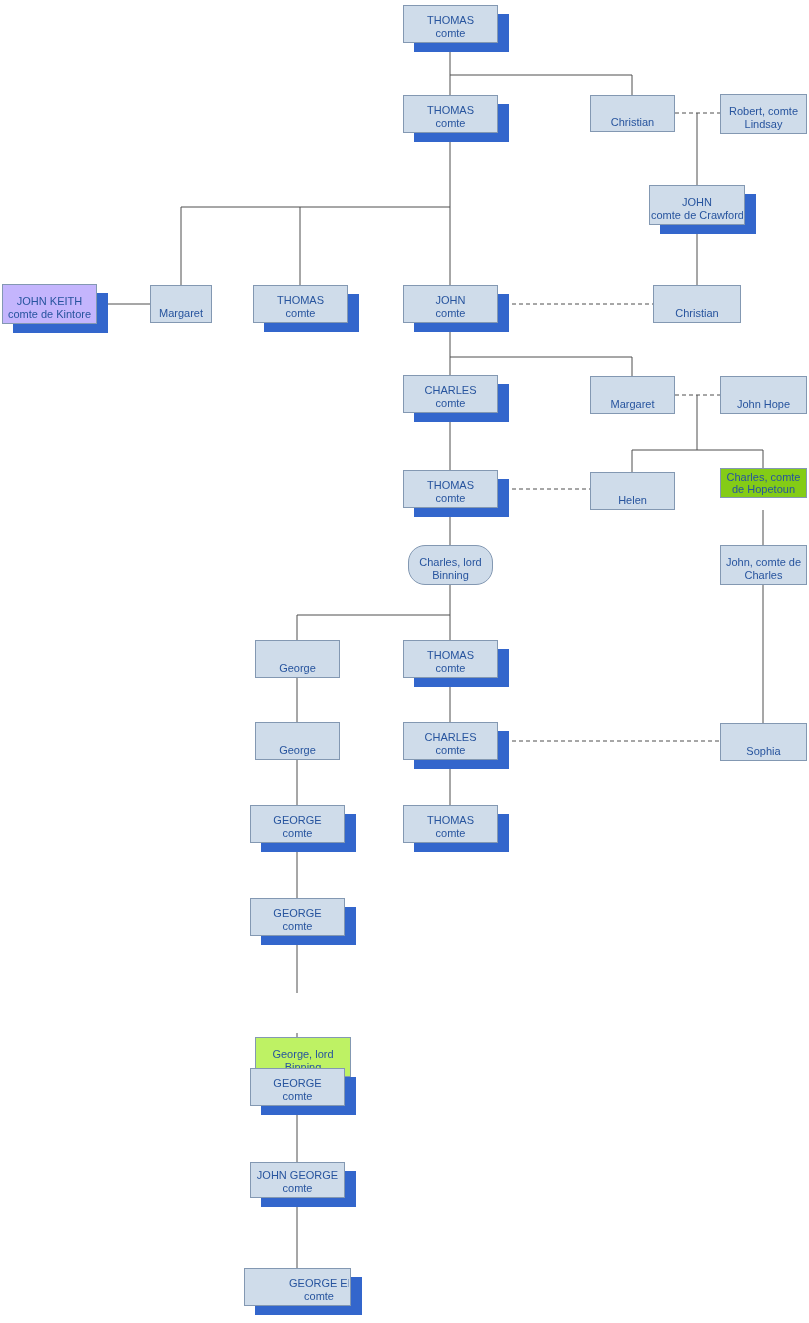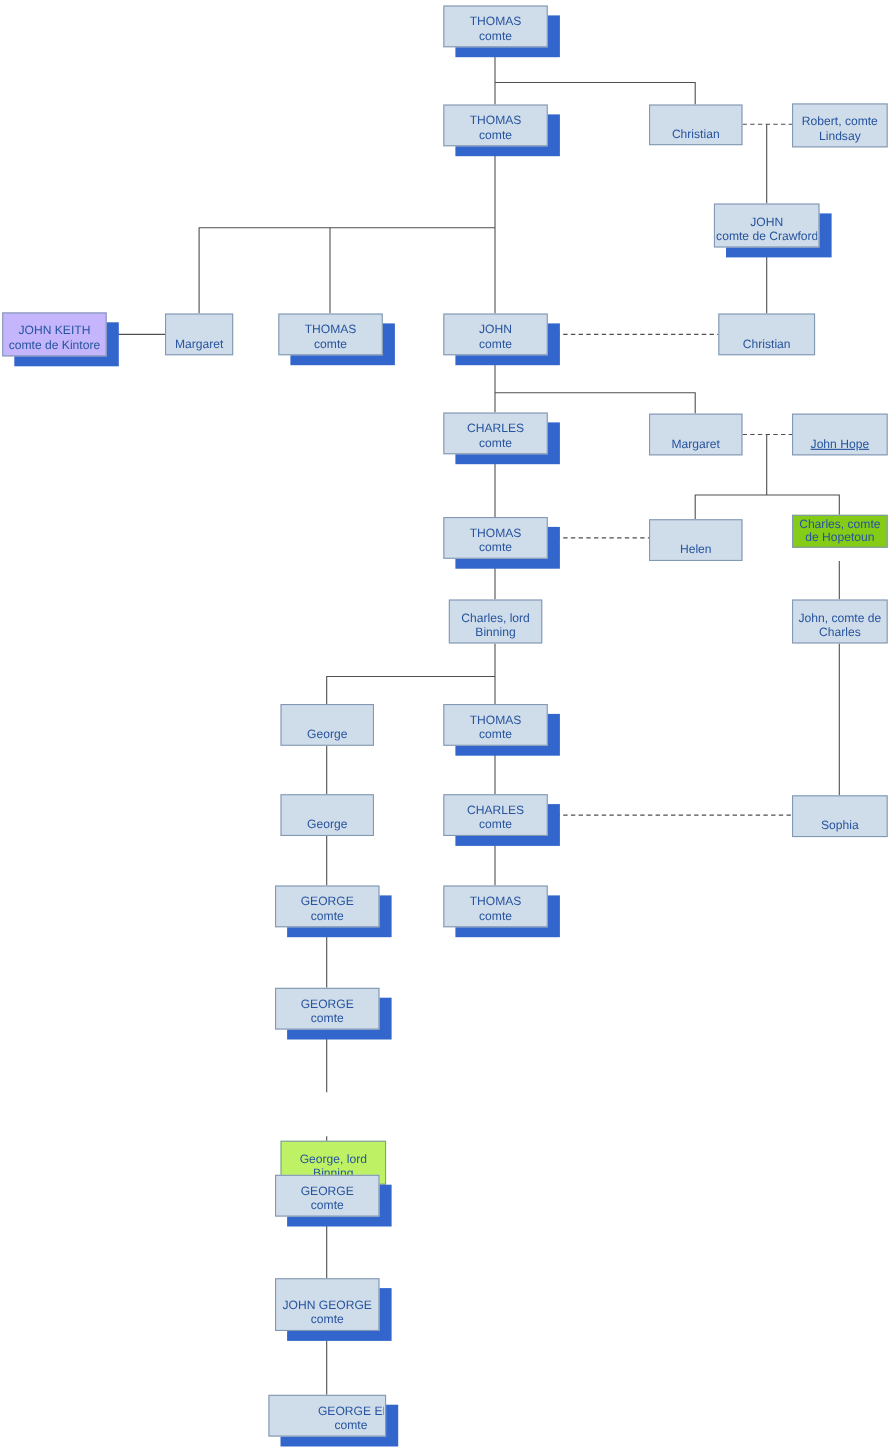--- a/index.html
+++ b/index.html
@@ -120,35 +120,35 @@
     <div class="node" style="left: 653px; top: 285px; width: 88px; height: 38px; background: rgb(207, 220, 234); border-color: rgb(131, 152, 178); color: rgb(39, 84, 158);">
       <div class="line">Christian</div>
     </div>
     <div class="node has-shadow" style="left: 403px; top: 375px; width: 95px; height: 38px; background: rgb(207, 220, 234); border-color: rgb(131, 152, 178); color: rgb(39, 84, 158);">
       <div class="line">CHARLES</div>
       <div class="line">comte</div>
     </div>
     <div class="node" style="left: 590px; top: 376px; width: 85px; height: 38px; background: rgb(207, 220, 234); border-color: rgb(131, 152, 178); color: rgb(39, 84, 158);">
       <div class="line">Margaret</div>
     </div>
-    <div class="node" style="left: 720px; top: 376px; width: 87px; height: 38px; background: rgb(207, 220, 234); border-color: rgb(131, 152, 178); color: rgb(39, 84, 158); text-decoration: underline;">
+    <div class="node" style="left: 720px; top: 376px; width: 87px; height: 38px; background: rgb(207, 220, 234); border-color: rgb(131, 152, 178); color: rgb(39, 84, 158);">
       <div class="line">John Hope</div>
     </div>
     <div class="node has-shadow" style="left: 403px; top: 470px; width: 95px; height: 38px; background: rgb(207, 220, 234); border-color: rgb(131, 152, 178); color: rgb(39, 84, 158);">
       <div class="line">THOMAS</div>
       <div class="line">comte</div>
     </div>
     <div class="node" style="left: 590px; top: 472px; width: 85px; height: 38px; background: rgb(207, 220, 234); border-color: rgb(131, 152, 178); color: rgb(39, 84, 158);">
       <div class="line">Helen</div>
     </div>
     <div class="node" style="left: 720px; top: 468px; width: 87px; height: 30px; background: #84cc16; border-color: rgb(131, 152, 178); color: rgb(39, 84, 158);">
       <div class="line">Charles, comte</div>
       <div class="line">de Hopetoun</div>
     </div>
-    <div class="node" style="left: 408px; top: 545px; width: 85px; height: 40px; background: rgb(207, 220, 234); border-color: rgb(131, 152, 178); color: rgb(39, 84, 158);">
+    <div class="node" style="left: 408px; top: 545px; width: 85px; height: 40px; background: rgb(207, 220, 234); border-color: rgb(131, 152, 178); color: rgb(39, 84, 158); border-radius: 17px;">
       <div class="line">Charles, lord</div>
       <div class="line">Binning</div>
     </div>
     <div class="node" style="left: 720px; top: 545px; width: 87px; height: 40px; background: rgb(207, 220, 234); border-color: rgb(131, 152, 178); color: rgb(39, 84, 158);">
       <div class="line">John, comte de</div>
       <div class="line">Charles</div>
     </div>
     <div class="node" style="left: 255px; top: 640px; width: 85px; height: 38px; background: rgb(207, 220, 234); border-color: rgb(131, 152, 178); color: rgb(39, 84, 158);">
       <div class="line">George</div>
     </div>
@@ -179,21 +179,21 @@
       <div class="line">comte</div>
     </div>
     <div class="node" style="left: 255px; top: 993px; width: 96px; height: 40px; background: #bef264; border-color: rgb(131, 152, 178); color: rgb(39, 84, 158); margin-top: 44px;">
       <div class="line">George, lord</div>
       <div class="line">Binning</div>
     </div>
     <div class="node has-shadow" style="left: 250px; top: 1068px; width: 95px; height: 38px; background: rgb(207, 220, 234); border-color: rgb(131, 152, 178); color: rgb(39, 84, 158);">
       <div class="line">GEORGE</div>
       <div class="line">comte</div>
     </div>
-    <div class="node has-shadow" style="left: 250px; top: 1162px; width: 95px; height: 48px; background: rgb(207, 220, 234); border-color: rgb(131, 152, 178); color: rgb(39, 84, 158);">
+    <div class="node has-shadow" style="left: 250px; top: 1162px; width: 95px; height: 36px; background: rgb(207, 220, 234); border-color: rgb(131, 152, 178); color: rgb(39, 84, 158);">
       <div class="line">JOHN GEORGE</div>
       <div class="line">comte</div>
     </div>
     <div class="node has-shadow" style="left: 244px; top: 1268px; width: 107px; height: 38px; background: rgb(207, 220, 234); border-color: rgb(131, 152, 178); color: rgb(39, 84, 158); padding-left: 44px;">
       <div class="line">GEORGE EDMUND</div>
       <div class="line">comte</div>
     </div>
   </div>
 
 </body></html>

